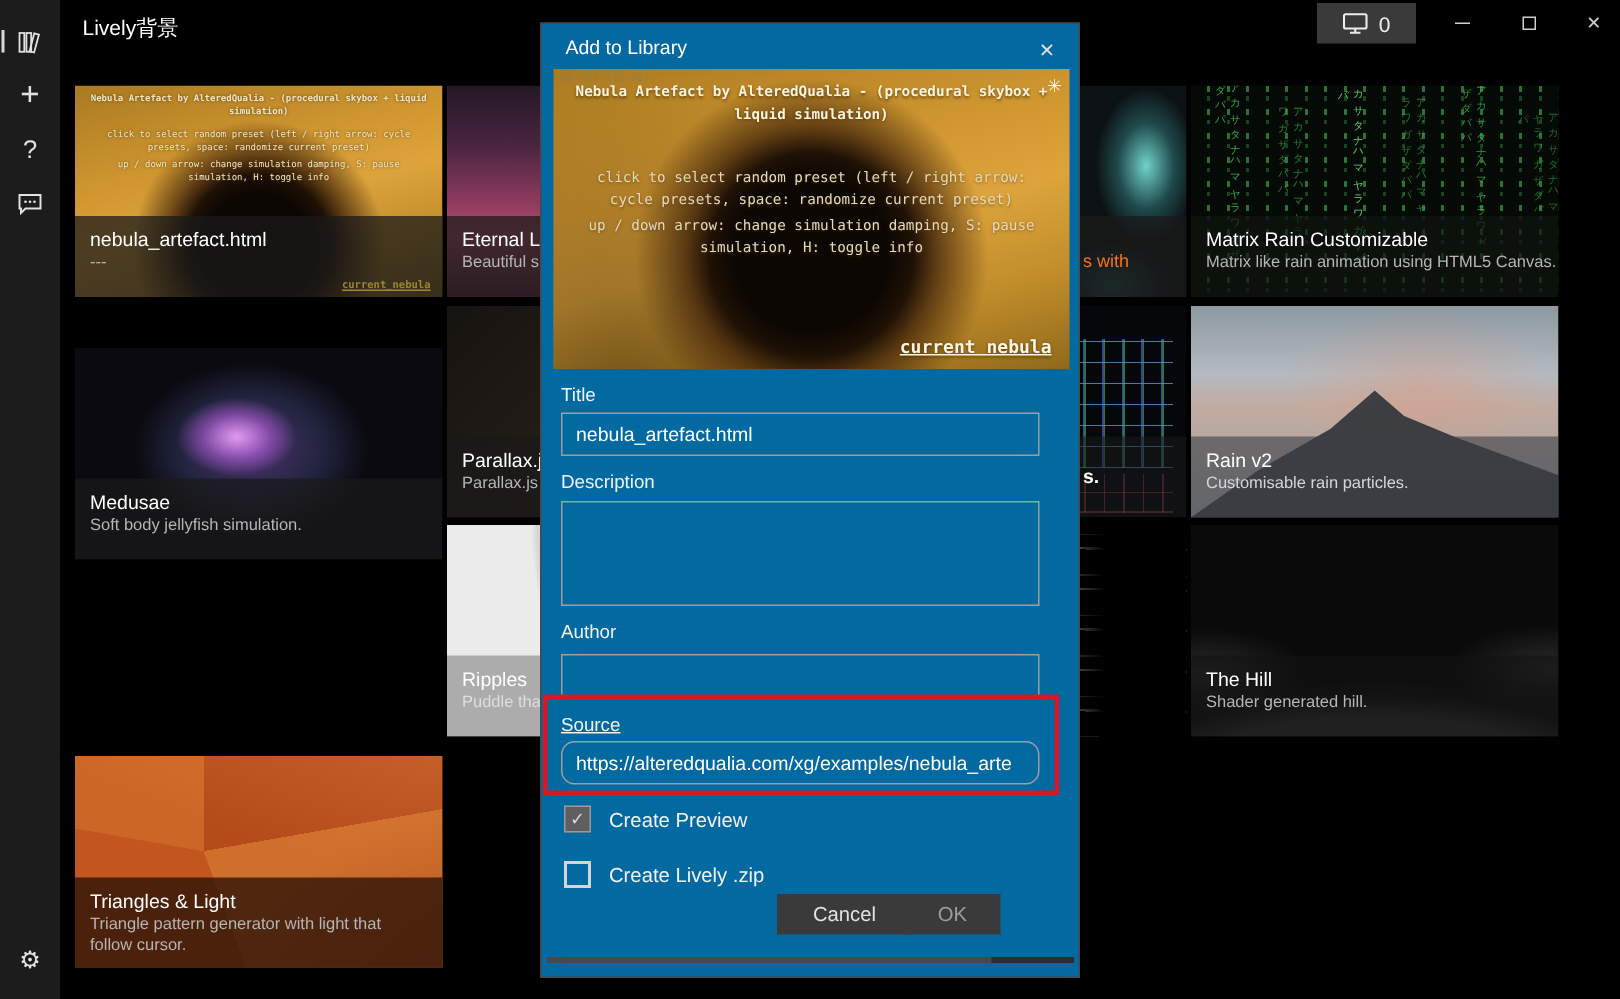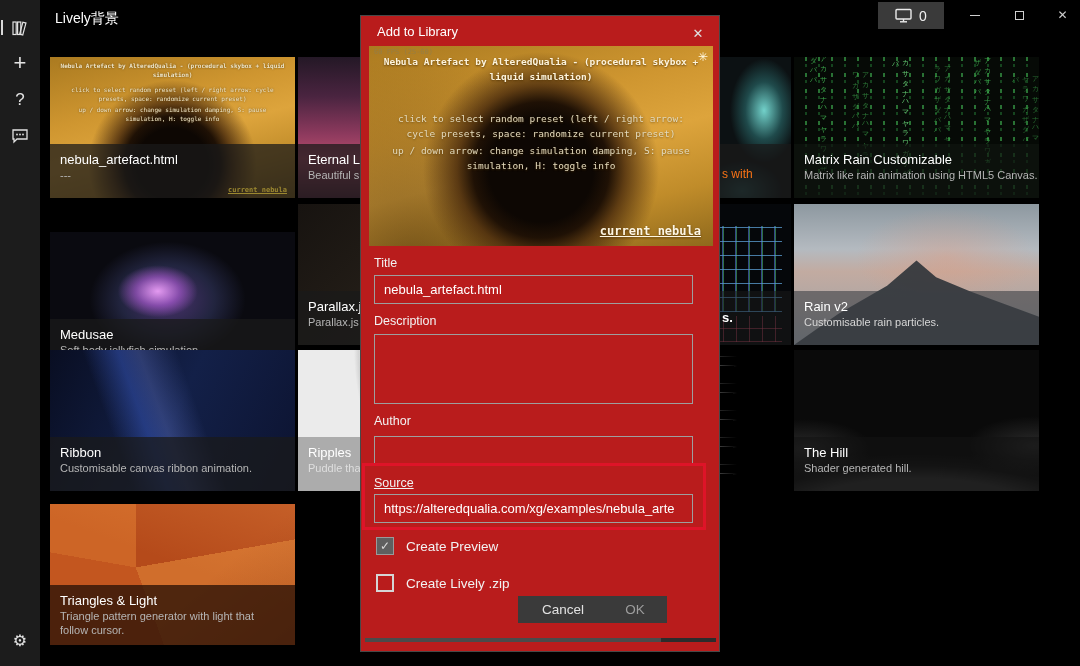--- a/index.html
+++ b/index.html
@@ -94,21 +94,21 @@
     radial-gradient(ellipse 90px 50px at 62% 38%, rgba(235,150,115,0.35), rgba(0,0,0,0) 100%),
     linear-gradient(180deg, #8d98a0 0%, #b4bac0 32%, #c2aba1 48%, #9aa0a6 100%); }
   .mountain { position:absolute; inset:0; background:#2d3338; opacity:.9; clip-path:polygon(0 100%, 18% 78%, 38% 58%, 50% 40%, 58% 52%, 72% 62%, 100% 80%, 100% 100%); }
   .art-thehill { background:
     radial-gradient(120% 55% at 50% 112%, rgba(125,125,125,0.38) 0 38%, rgba(70,70,70,0.18) 55%, rgba(0,0,0,0) 72%),
     radial-gradient(40% 30% at 4% 70%, rgba(120,120,120,0.3), rgba(0,0,0,0) 70%),
     radial-gradient(40% 30% at 98% 68%, rgba(120,120,120,0.3), rgba(0,0,0,0) 70%),
     #0a0a0a; }
 
   
-  .dialog { position:absolute; left:360px; top:15px; width:360px; height:637px; background:#b91c1c; border:1px solid #484848; z-index:10; }
+  .dialog { position:absolute; left:360px; top:15px; width:360px; height:637px; background:#0369a1; border:1px solid #484848; z-index:10; }
   .dlg-title { position:absolute; left:16px; top:8px; color:#fff; font-size:13px; }
   .dlg-close { position:absolute; right:10px; top:6px; color:#e0e0e0; font-size:13px; width:22px; height:22px; display:flex; align-items:center; justify-content:center; cursor:pointer; }
   .preview { position:absolute; left:8px; top:30px; width:344px; height:200px; overflow:hidden; background:
     radial-gradient(circle at 50% 62%, #0d0703 0 52px, #1f1105 68px, rgba(70,40,12,.8) 84px, rgba(0,0,0,0) 118px),
     radial-gradient(circle at 12% 108%, rgba(40,25,5,.5), rgba(0,0,0,0) 55%),
     linear-gradient(165deg, #aa7a20 0%, #cf9630 35%, #dda43c 55%, #c08c2a 78%, #8f691c 100%); }
   .pv-fps { position:absolute; left:5px; top:2px; font-family:"DejaVu Sans Mono", monospace; font-size:7px; color:rgba(150,125,70,0.95); }
   .pv-line { position:absolute; left:0; right:0; padding:0 14px; text-align:center; font-family:"DejaVu Sans Mono", monospace; font-weight:bold; font-size:9.5px; line-height:1.55; }
   .pv-l1 { top:9px; color:#fdf4dd; text-shadow:0 1px 2px rgba(80,50,5,.8); }
   .pv-l2 { top:66px; color:#e3dabd; font-weight:normal; text-shadow:0 1px 2px rgba(90,60,10,.6); }
@@ -215,27 +215,20 @@
   </div>
 
   <div class="tile" style="left:298px; top:204px;">
     <div class="art art-parallax"></div>
     <div class="caption">
       <div class="cap-t">Parallax.js</div>
       <div class="cap-d">Parallax.js</div>
     </div>
   </div>
 
-  <div class="tile" style="left:50px; top:350px;">
-    <div class="art art-ribbon"></div>
-    <div class="caption">
-      <div class="cap-t">Ribbon</div>
-      <div class="cap-d">Customisable canvas ribbon animation.</div>
-    </div>
-  </div>
 
   <div class="tile" style="left:298px; top:350px;">
     <div class="art art-ripples"></div>
     <div class="caption light">
       <div class="cap-t">Ripples</div>
       <div class="cap-d" style="color:#dedede;">Puddle tha</div>
     </div>
   </div>
 
   <div class="tile" style="left:50px; top:491px;margin-top:13px;">
@@ -319,21 +312,21 @@
     <div class="fld-label" style="top:240px;">Title</div>
     <input class="fld-input" style="top: 259px;" value="nebula_artefact.html">
 
     <div class="fld-label" style="top:298px;">Description</div>
     <textarea class="fld-area" style="top: 318px;"></textarea>
 
     <div class="fld-label" style="top:398px;">Author</div>
     <input class="fld-input" style="top: 420px;">
 
     <div class="fld-label" style="top:460px;text-decoration:underline;">Source</div>
-    <input class="fld-input" style="top: 478px;" value="https://alteredqualia.com/xg/examples/nebula_arte">
+    <input class="fld-input" style="top: 478px; border-radius: 9px;" value="https://alteredqualia.com/xg/examples/nebula_arte">
 
     <div class="annotation"></div>
 
     <div class="cb-row" style="top:521px;">
       <span class="cb checked">
           <span>✓</span>
         </span>
       <span class="cb-label">Create Preview</span>
     </div>
     <div class="cb-row" style="top:558px;">

